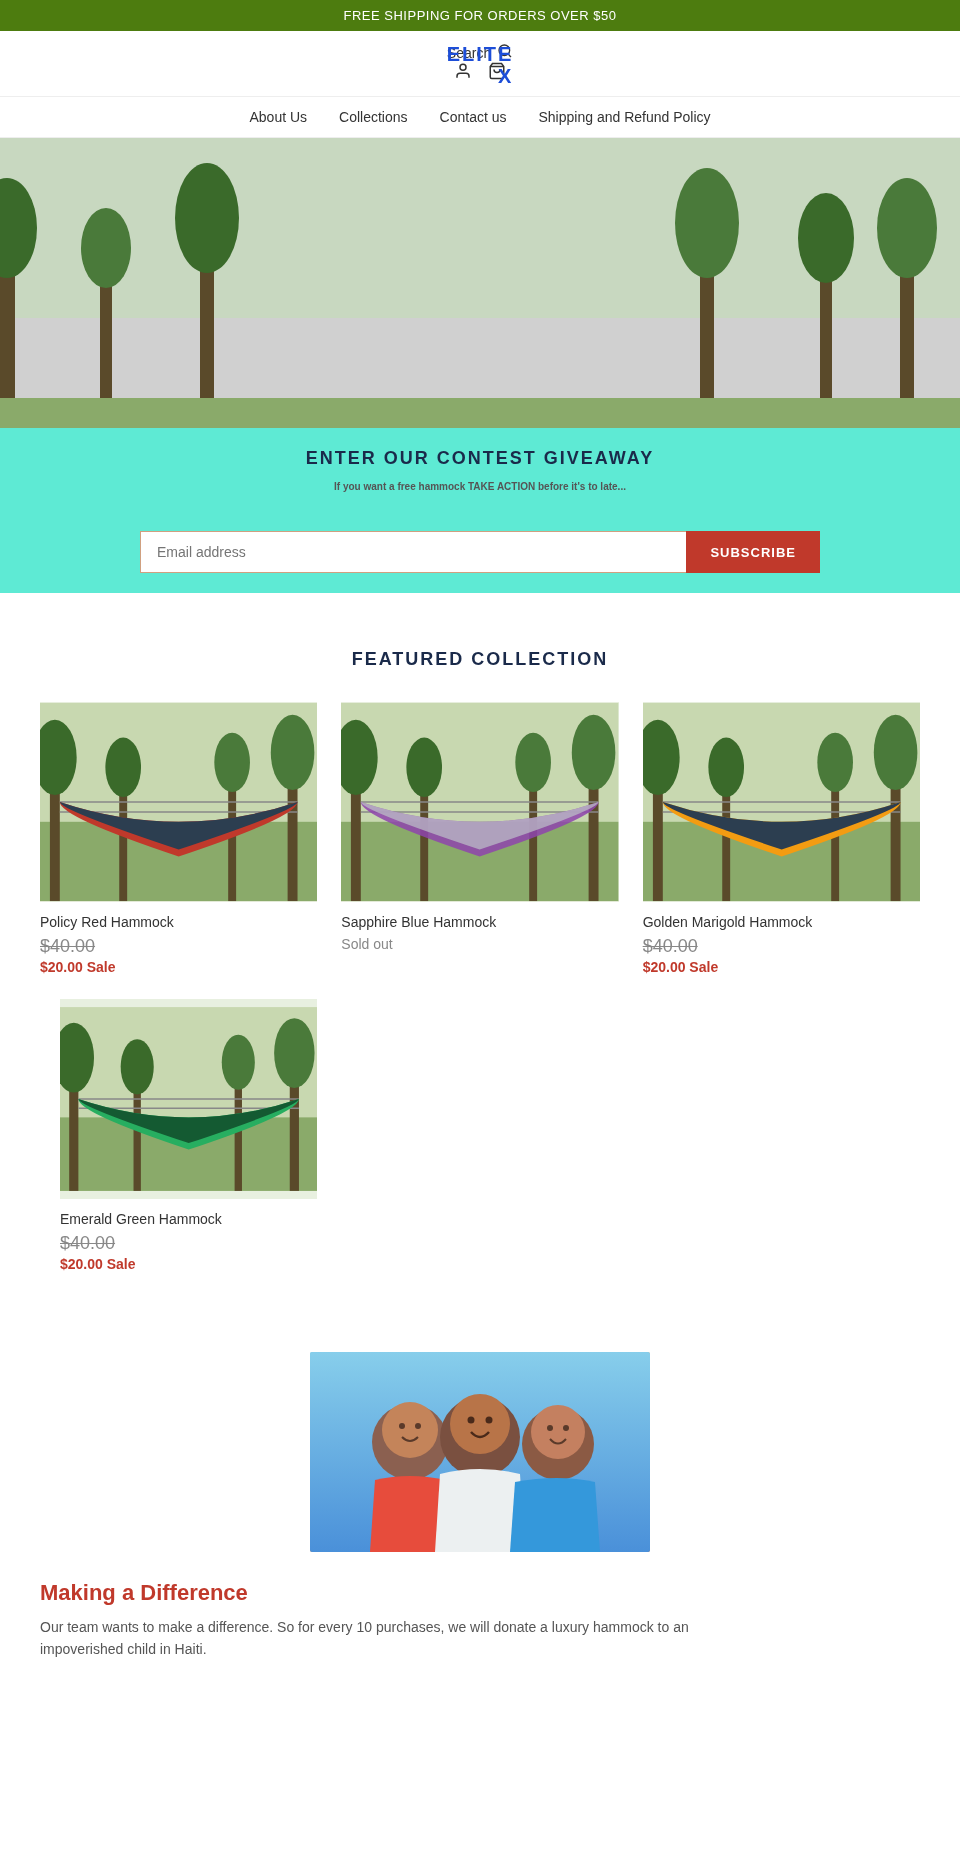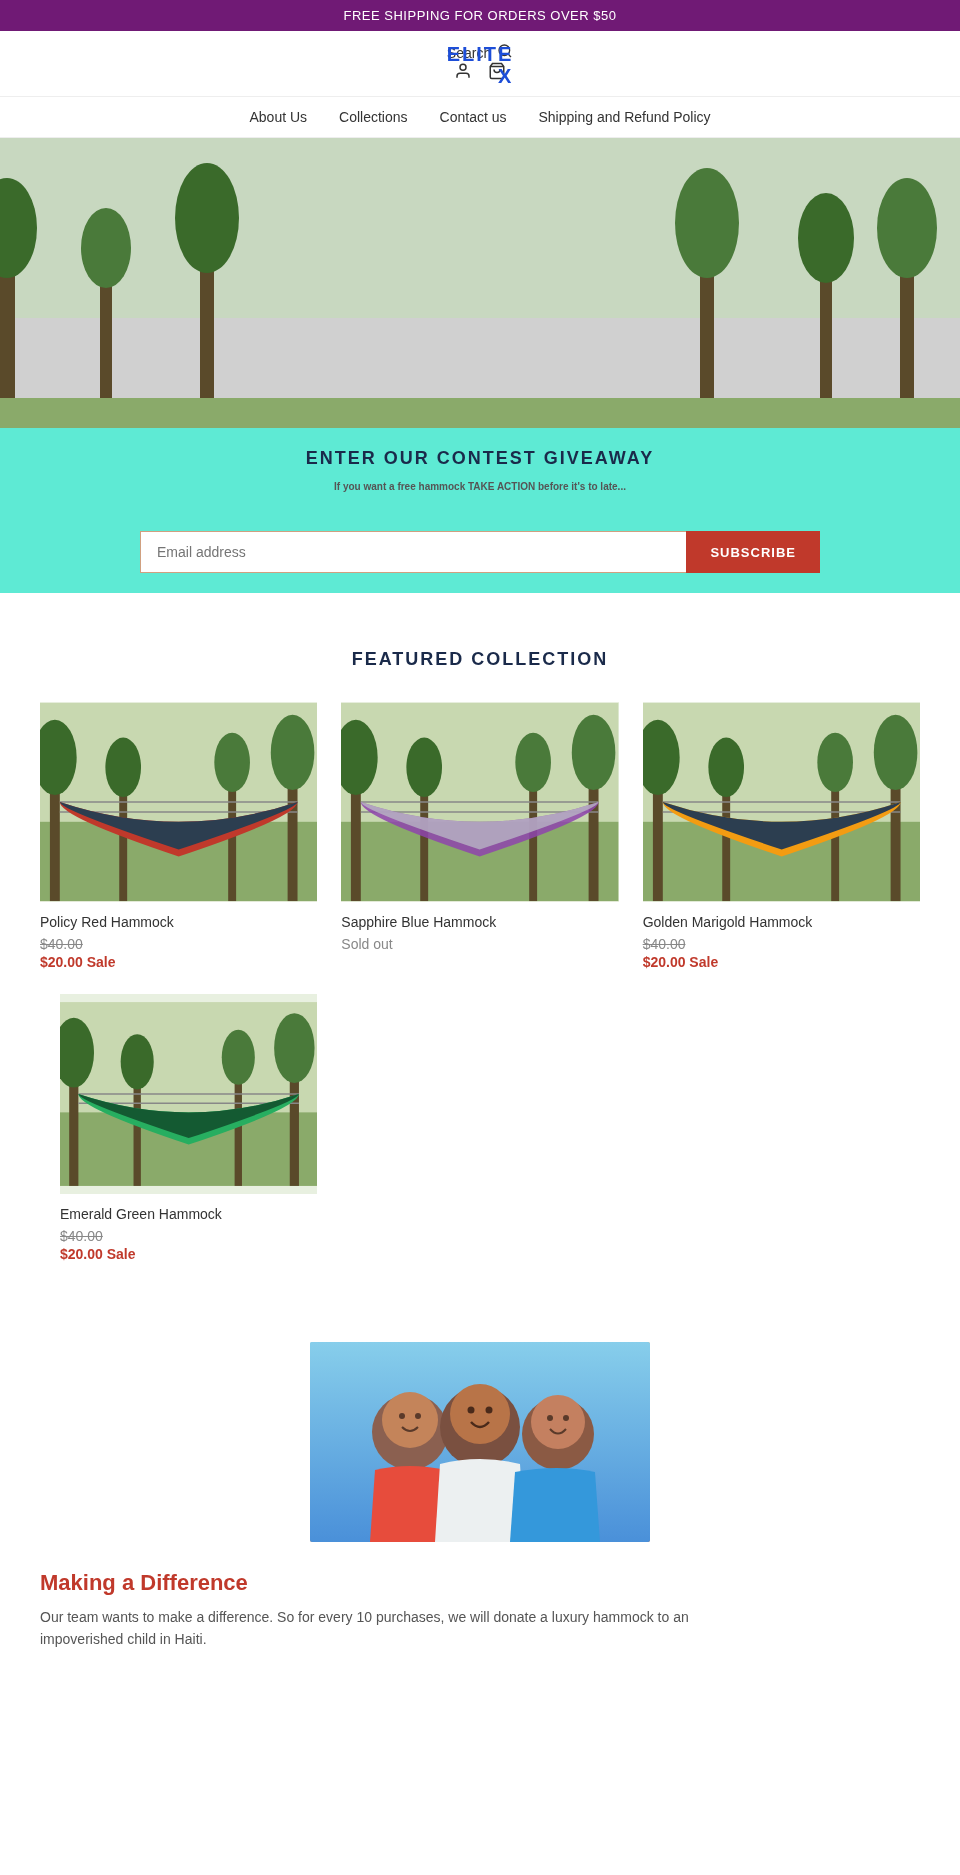--- a/index.html
+++ b/index.html
@@ -1,20 +1,20 @@
 <!DOCTYPE html>
 <html><head>
   <meta charset="utf-8">
   <style>
     * { box-sizing: border-box; margin: 0; padding: 0; }
     body { font-family: -apple-system, BlinkMacSystemFont, 'Segoe UI', Helvetica, Arial, sans-serif; color: #333; background: #fff; }
 
     
     .announcement-bar {
-      background: #701a75;
+      background: #4d7c0f;
       color: #fff;
       text-align: center;
       padding: 8px 16px;
       font-size: 13px;
       letter-spacing: 0.5px;
     }
 
     
     .header {
       display: flex;
@@ -144,21 +144,21 @@
     .product-card {
       cursor: pointer;
     }
 
     .product-name {
       font-size: 14px;
       color: #333;
       margin-bottom: 6px;
     }
     .price-original {
-      font-size: 14px;
+      font-size: 18px;
       color: #888;
       text-decoration: line-through;
       margin-bottom: 2px;
     }
     .price-sale {
       font-size: 14px;
       color: #c0392b;
       font-weight: 600;
     }
     .sold-out {

